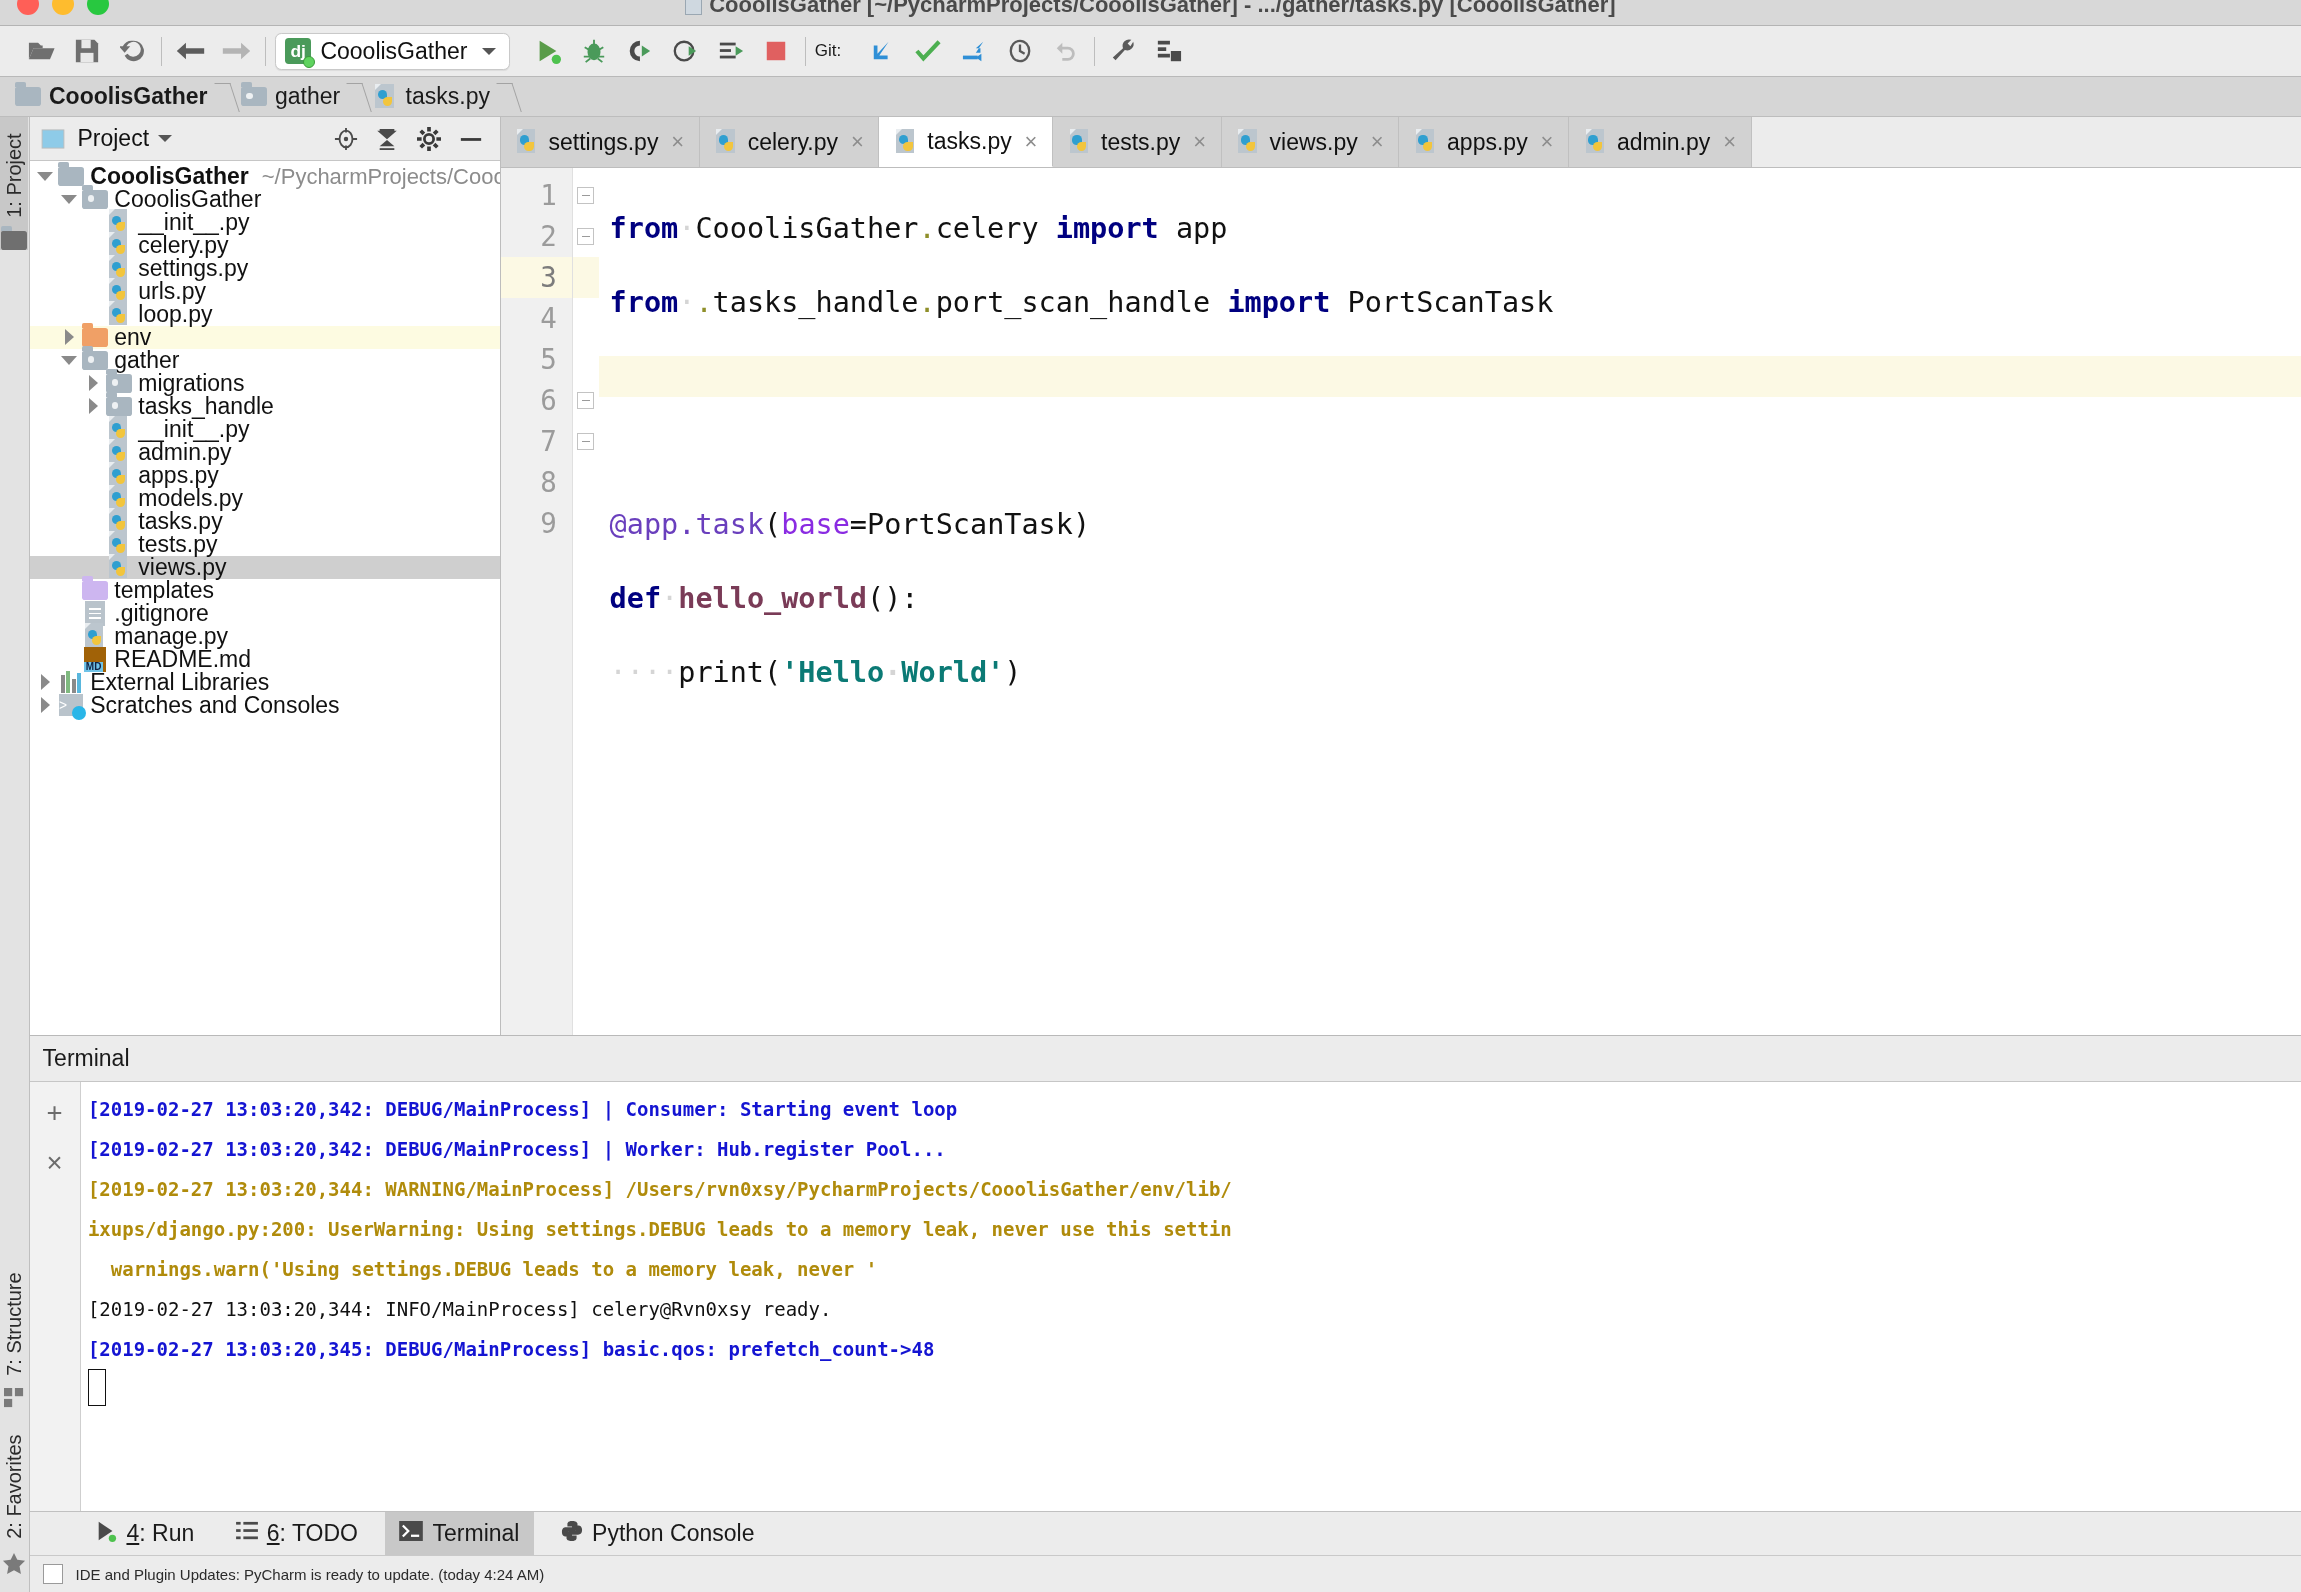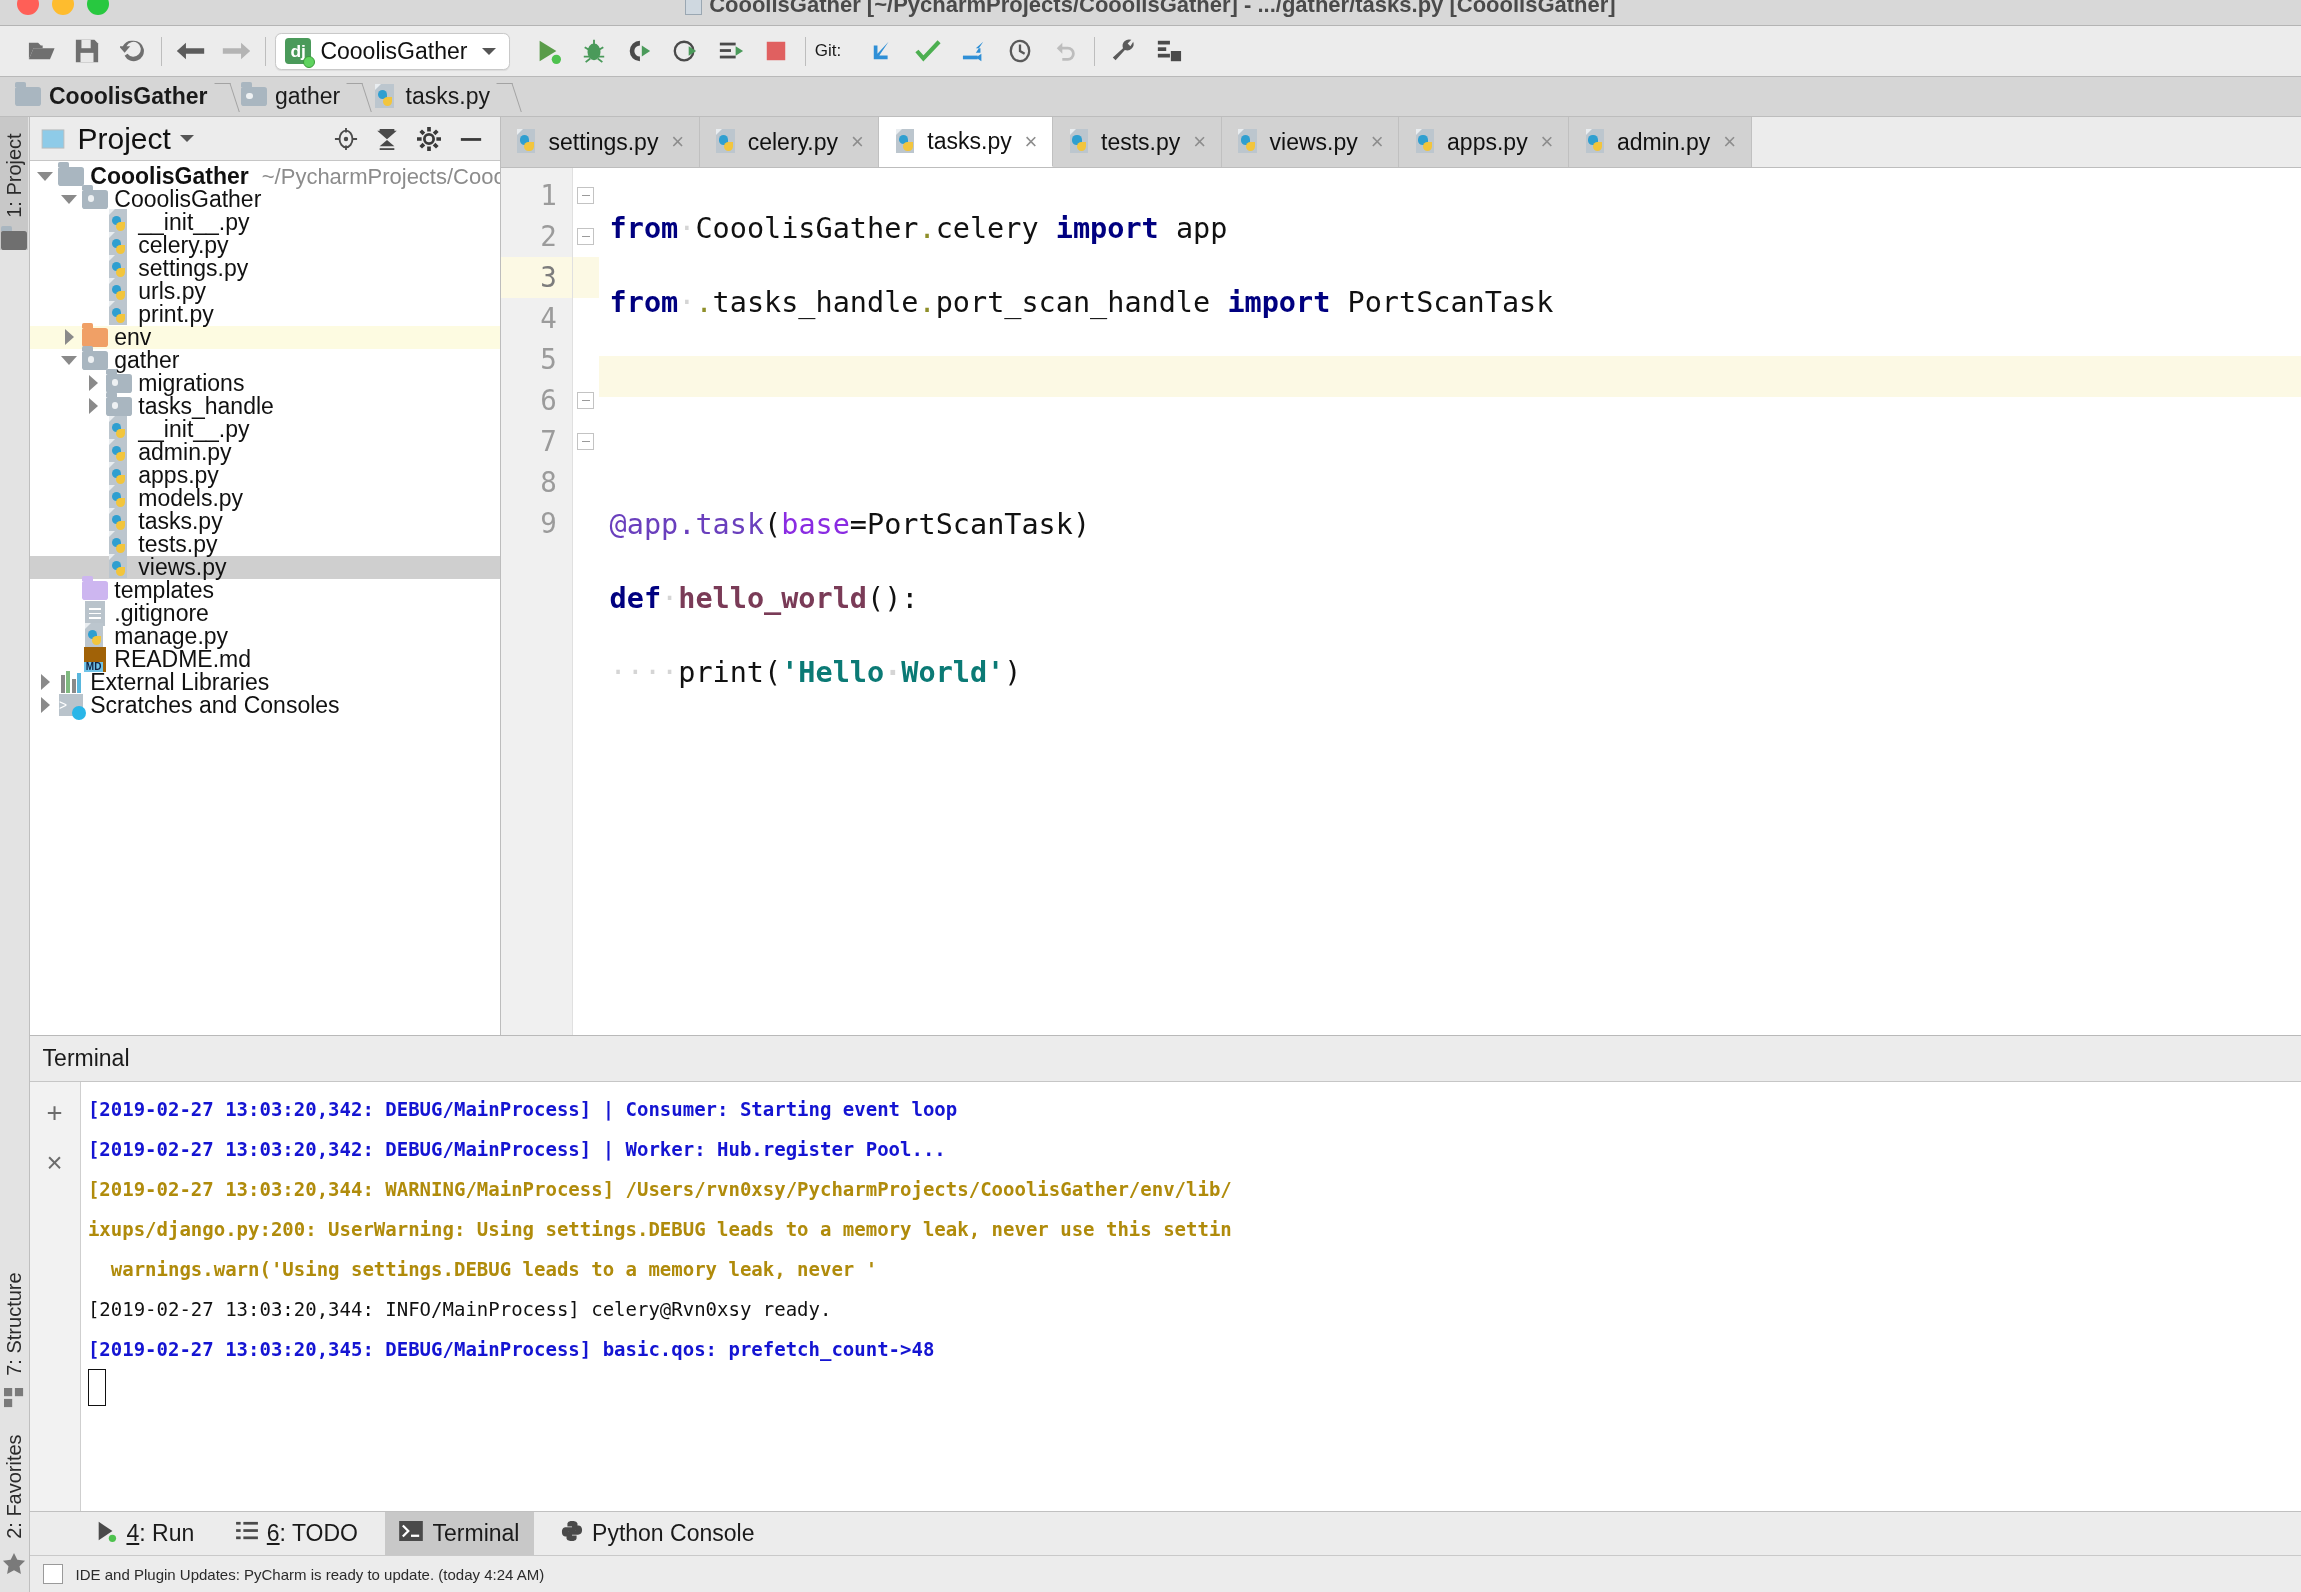--- a/index.html
+++ b/index.html
@@ -102,21 +102,21 @@
 
   
   .project{
     flex:0 0 471px; display:flex; flex-direction:column; background:#fff;
     border-right:0.9px solid #bdbdbd; min-width:0;
   }
   .project-head{
     height:44px; background:#ececec; border-bottom:0.9px solid #c6c6c6;
     display:flex; align-items:center; padding:0 11px; gap:9.2px;
   }
-  .ph-title{ font-size:30px; color:#111; margin-left:3.7px; }
+  .ph-title{ font-size:23px; color:#111; margin-left:3.7px; }
   .ph-caret{ width:0;height:0;border-left:7.3px solid transparent;border-right:7.3px solid transparent;border-top:7.3px solid #555; }
   .ph-spacer{ flex:1 1 auto; }
   .ph-icons{ display:flex; align-items:center; gap:18.4px; padding-right:5.5px; }
 
   .tree{ flex:1 1 auto; overflow:hidden; padding-top:3.7px; background:#fff; }
   .row{
     height:23px; display:flex; align-items:center; font-size:23px; white-space:nowrap;
     padding-left:3.7px; line-height:23px;
   }
   .row.sel{ background:#cfcfcf; }
@@ -541,21 +541,21 @@
               <div class="row">
                 <span class="ind" style="width: 48px;"></span>
                 <span class="tw "></span>
                 <span class="ic">
                   <span class="pyfile">
                     <span class="pg"></span>
                     <span class="b"></span>
                     <span class="y"></span>
                   </span>
                 </span>
-                <span class="lbl">print.py</span>
+                <span class="lbl">loop.py</span>
               </div>
               <div class="row hl">
                 <span class="ind" style="width: 24px;"></span>
                 <span class="tw right">
                   <i></i>
                 </span>
                 <span class="ic">
                   <span class="fold-ic orange"></span>
                 </span>
                 <span class="lbl">env</span>

